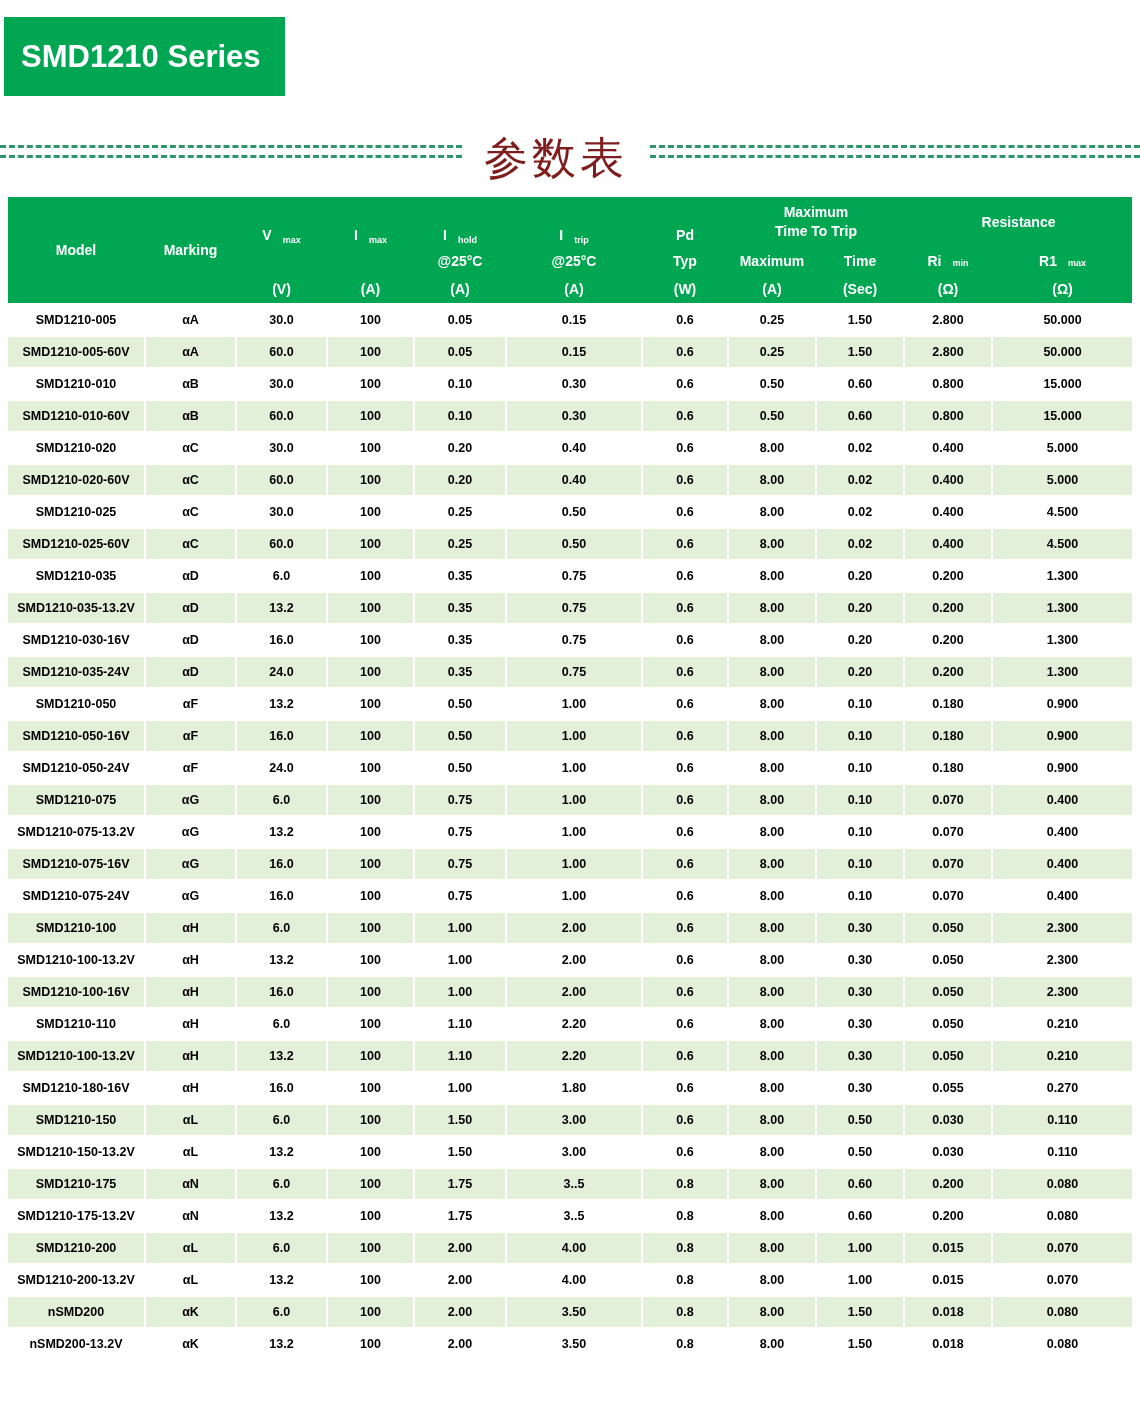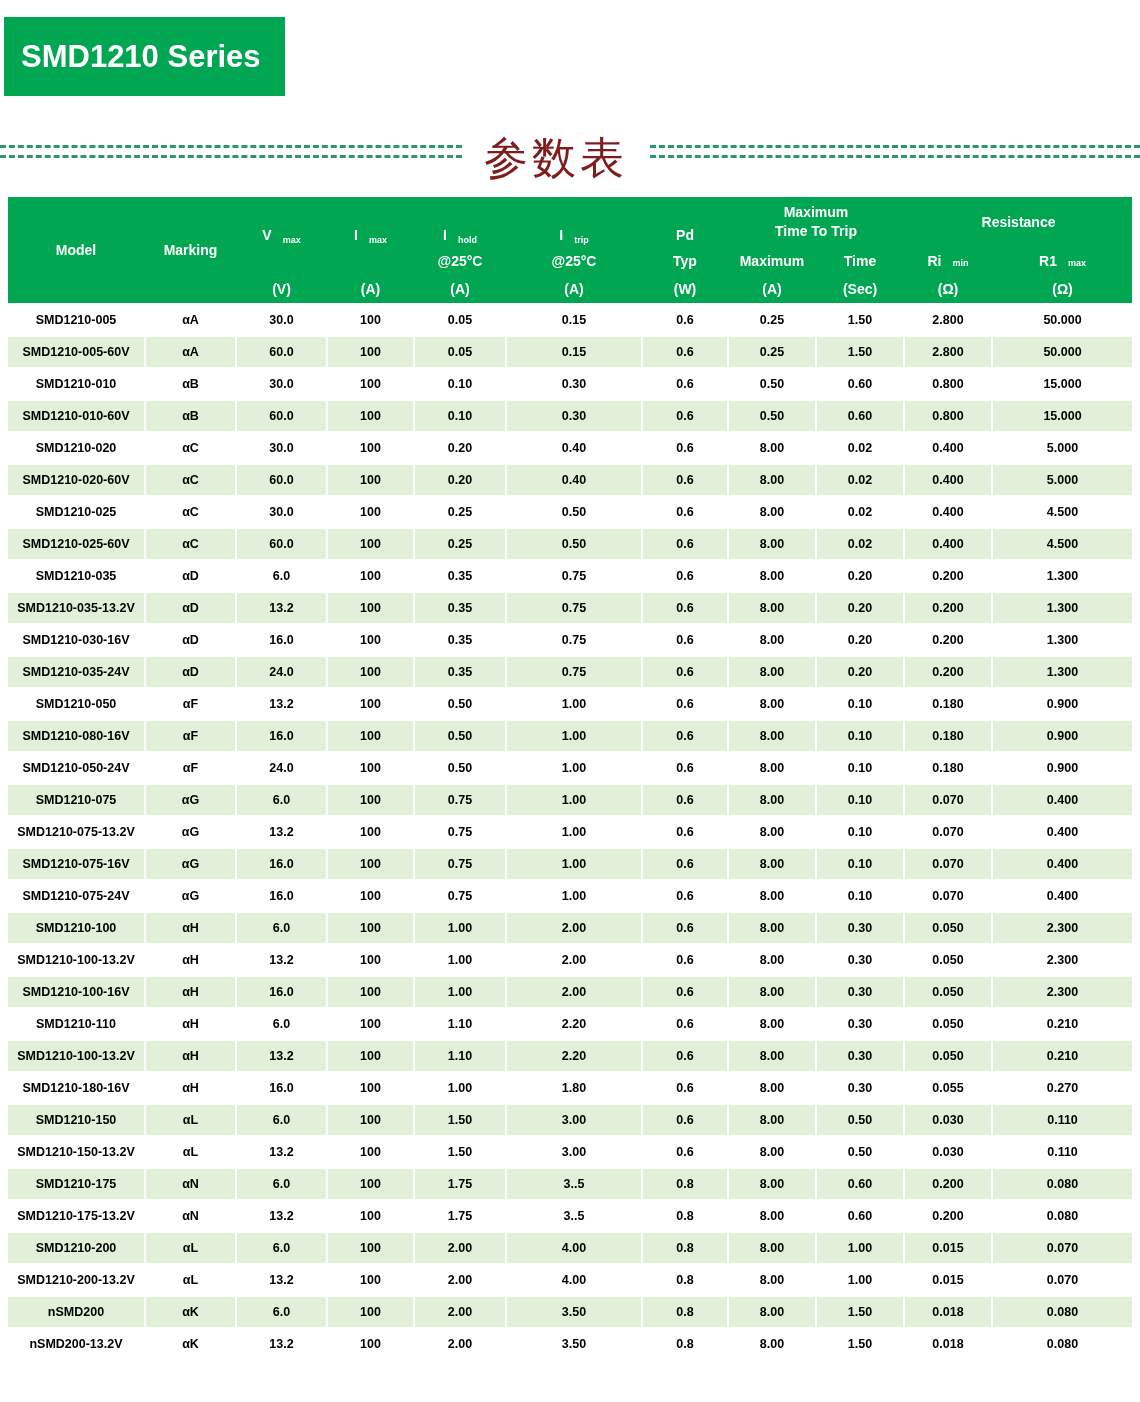--- a/index.html
+++ b/index.html
@@ -276,21 +276,21 @@
         <div class="cell">αF</div>
         <div class="cell">13.2</div>
         <div class="cell">100</div>
         <div class="cell">0.50</div>
         <div class="cell">1.00</div>
         <div class="cell">0.6</div>
         <div class="cell">8.00</div>
         <div class="cell">0.10</div>
         <div class="cell">0.180</div>
         <div class="cell">0.900</div>
-        <div class="cell shaded">SMD1210-080-16V</div>
+        <div class="cell shaded">SMD1210-050-16V</div>
         <div class="cell shaded">αF</div>
         <div class="cell shaded">16.0</div>
         <div class="cell shaded">100</div>
         <div class="cell shaded">0.50</div>
         <div class="cell shaded">1.00</div>
         <div class="cell shaded">0.6</div>
         <div class="cell shaded">8.00</div>
         <div class="cell shaded">0.10</div>
         <div class="cell shaded">0.180</div>
         <div class="cell shaded">0.900</div>

